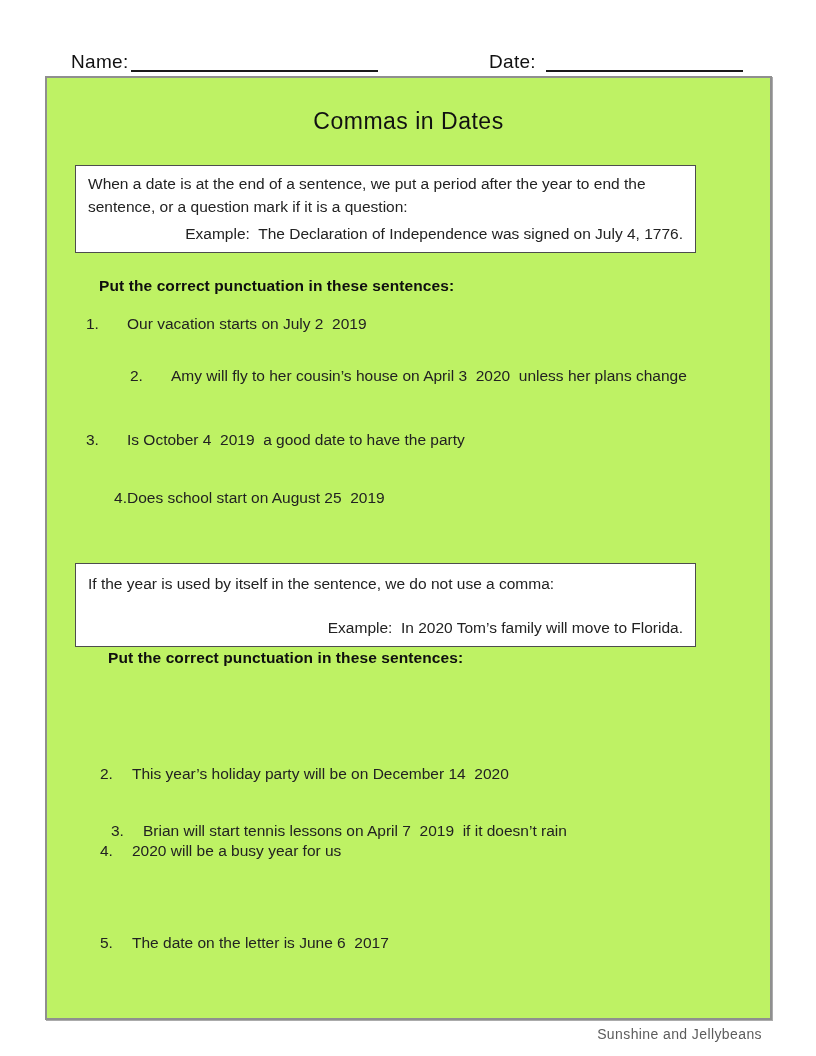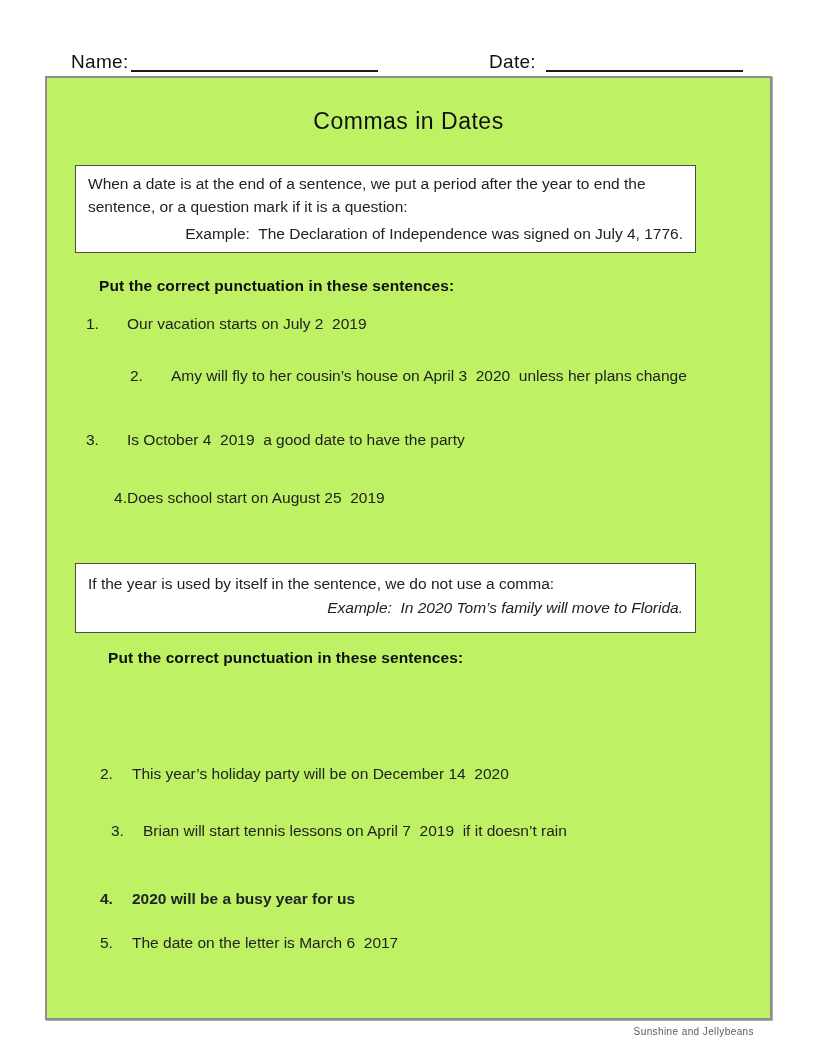--- a/index.html
+++ b/index.html
@@ -73,21 +73,21 @@
   }
   .rule-box-1 { top: 87px; min-height: 84px; }
   .rule-box-2 { top: 485px; min-height: 70px; padding-top: 8px; }
   .rule-text { white-space: pre-wrap; }
   .rule-example {
     margin-top: 4px;
     white-space: pre-wrap;
     text-align: right;
   }
   .rule-box-1 .rule-example { padding-left: 44px; }
-  .rule-box-2 .rule-example { padding-left: 86px; margin-top: 1px; font-style: italic; }
+  .rule-box-2 .rule-example { padding-left: 86px; margin-top: 21px; }
 
   
   .section-heading {
     position: absolute;
     font-size: 15.5px;
     font-weight: bold;
     color: #0f0f0f;
     letter-spacing: 0.1px;
   }
   .heading-1 { left: 52px; top: 199px; }
@@ -107,29 +107,29 @@
   }
   .sec1 .num { min-width: 41px; }
   .sec2 .num { min-width: 32px; }
   .s1-0 { left: 39px; top: 236px; }
   .s1-1 { left: 39px; top: 288px; margin-left: 44px; }
   .s1-2 { left: 39px; top: 352px; }
   .s1-3 { left: 39px; top: 410px; text-align: right; }
   .s2-0 { left: 53px; top: 624px; }
   .s2-1 { left: 53px; top: 686px; }
   .s2-2 { left: 64px; top: 743px; }
-  .s2-3 { left: 53px; top: 811px; font-weight: bold; }
+  .s2-3 { left: 53px; top: 763px; }
   .s2-4 { left: 53px; top: 855px; }
 
   
   .footer {
     position: absolute;
-    right: 62px;
+    right: 54px;
     top: 1026px;
-    font-size: 10px;
+    font-size: 14px;
     letter-spacing: 0.4px;
     color: #5c5c5c;
   }
 </style>
 </head>
 <body>
 
 <div class="page">
 
   <span class="hdr-label name-label">Name:</span>
@@ -157,19 +157,19 @@
     <div class="rule-box rule-box-2">
       <div class="rule-text">If the year is used by itself in the sentence, we do not use a comma:</div>
       <div class="rule-example">Example:  In 2020 Tom’s family will move to Florida.</div>
     </div>
 
     <div class="section-heading heading-2">Put the correct punctuation in these sentences:</div>
 
     <div class="sentence sec2 s2-1"><span class="num">2.</span><span class="txt">This year’s holiday party will be on December 14  2020</span></div>
     <div class="sentence sec2 s2-2"><span class="num">3.</span><span class="txt">Brian will start tennis lessons on April 7  2019  if it doesn’t rain</span></div>
     <div class="sentence sec2 s2-3"><span class="num">4.</span><span class="txt">2020 will be a busy year for us</span></div>
-    <div class="sentence sec2 s2-4"><span class="num">5.</span><span class="txt">The date on the letter is March 6  2017</span></div>
+    <div class="sentence sec2 s2-4"><span class="num">5.</span><span class="txt">The date on the letter is June 6  2017</span></div>
 
   </div>
 
   <div class="footer">Sunshine and Jellybeans</div>
 
 </div>
 
 </body></html>

